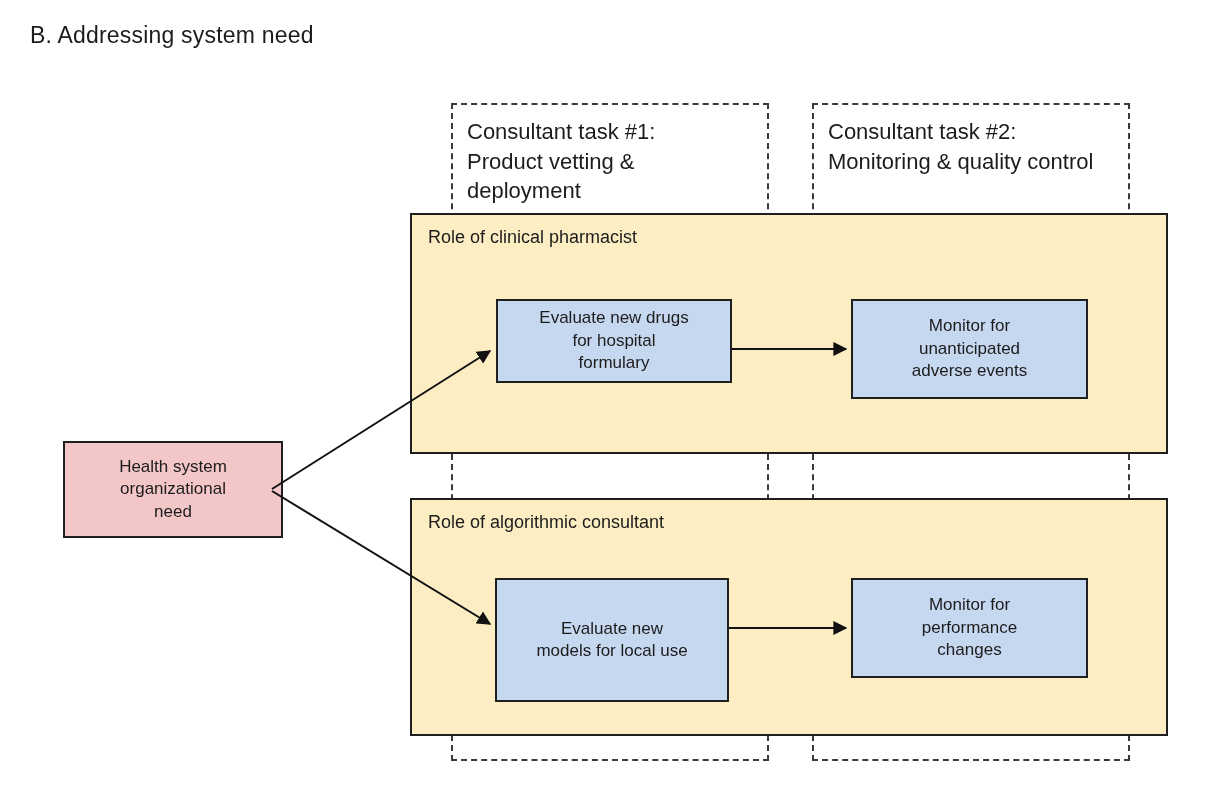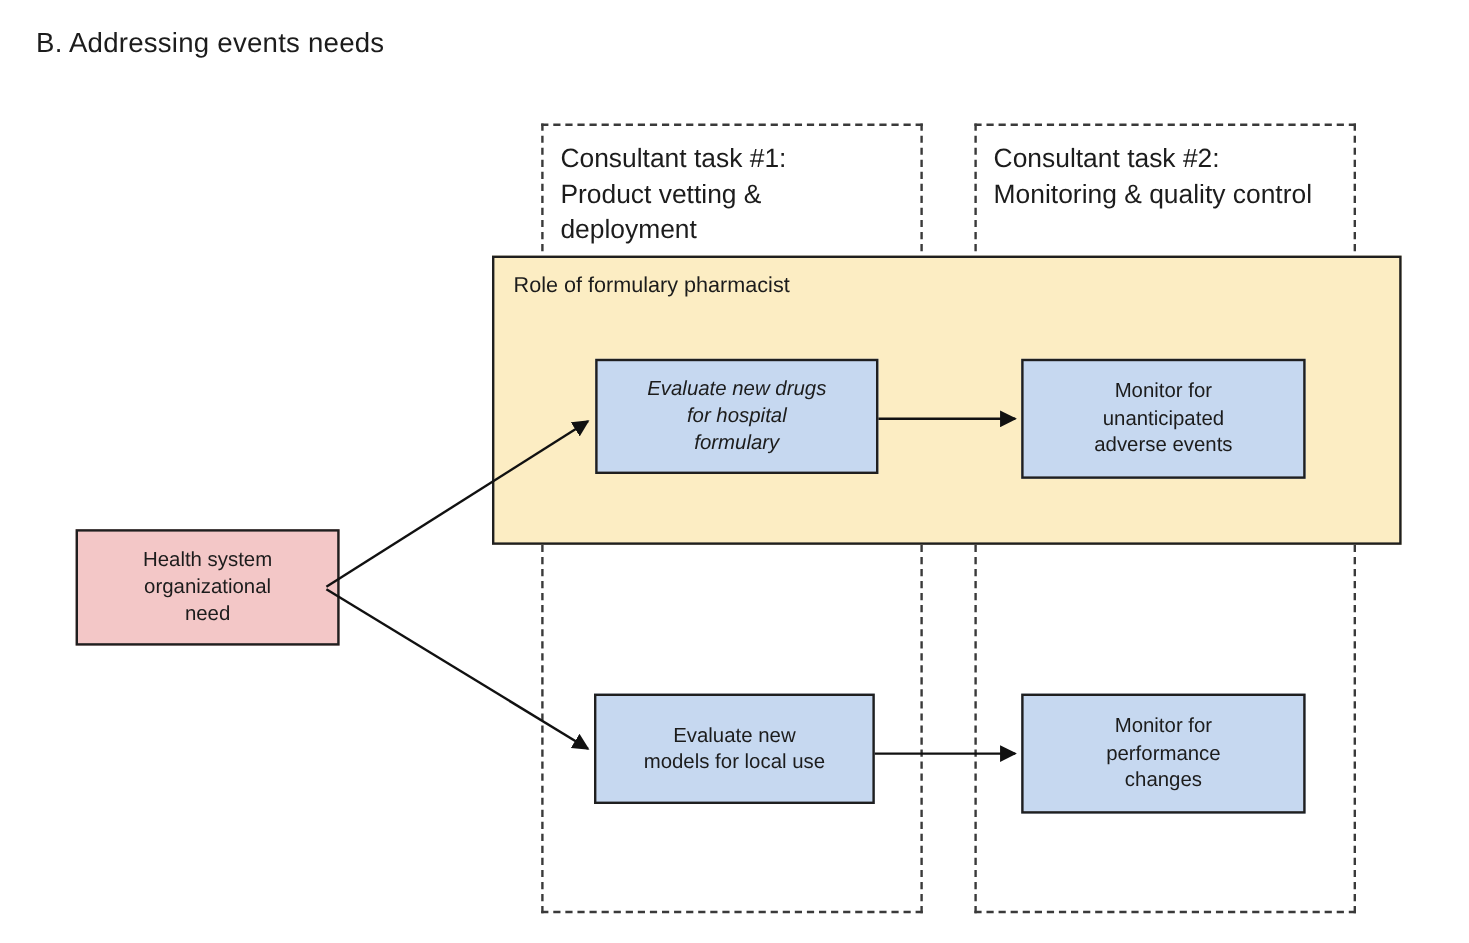--- a/index.html
+++ b/index.html
@@ -51,23 +51,23 @@
     background: var(--color-step-fill, #c6d8f0);
     border: 2px solid var(--color-box-border, #1f1f1f);
     display: flex;
     align-items: center;
     justify-content: center;
     text-align: center;
     font-size: 17px;
     line-height: 1.32;
     white-space: pre-line;
   }
-  #step-1a { left: 496px; top: 299px; width: 236px; height: 96px; font-style: italic; }
+  #step-1a { left: 496px; top: 299px; width: 236px; height: 84px; }
   #step-1b { left: 851px; top: 299px; width: 237px; height: 100px; }
-  #step-2a { left: 495px; top: 578px; width: 234px; height: 92px; }
+  #step-2a { left: 495px; top: 578px; width: 234px; height: 124px; }
   #step-2b { left: 851px; top: 578px; width: 237px; height: 100px; }
   .need {
     position: absolute;
     left: 63px; top: 441px; width: 220px; height: 97px;
     box-sizing: border-box;
     background: var(--color-need-fill, #f3c7c7);
     border: 2px solid var(--color-box-border, #1f1f1f);
     display: flex;
     align-items: center;
     justify-content: center;
@@ -87,37 +87,40 @@
     stroke-width: 2;
     fill: none;
   }
   .arrowhead-shape { fill: var(--color-arrow, #111111); }
 </style>
 </head>
 <body>
 
 <div class="canvas">
 
-  <div class="title">B. Addressing events needs</div>
+  <div class="title">B. Addressing system need</div>
 
   <div class="task-col" id="task-col-1">
     <div class="task-col-label">Consultant task #1:
 Product vetting &amp;
 deployment</div>
   </div>
 
   <div class="task-col" id="task-col-2">
     <div class="task-col-label">Consultant task #2:
 Monitoring &amp; quality control</div>
   </div>
 
   <div class="role" id="role-1">
-    <div class="role-label">Role of formulary pharmacist</div>
+    <div class="role-label">Role of clinical pharmacist</div>
   </div>
 
+  <div class="role" id="role-2">
+    <div class="role-label">Role of algorithmic consultant</div>
+  </div>
 
   <div class="step" id="step-1a">Evaluate new drugs
 for hospital
 formulary</div>
   <div class="step" id="step-1b">Monitor for
 unanticipated
 adverse events</div>
   <div class="step" id="step-2a">Evaluate new
 models for local use</div>
   <div class="step" id="step-2b">Monitor for

